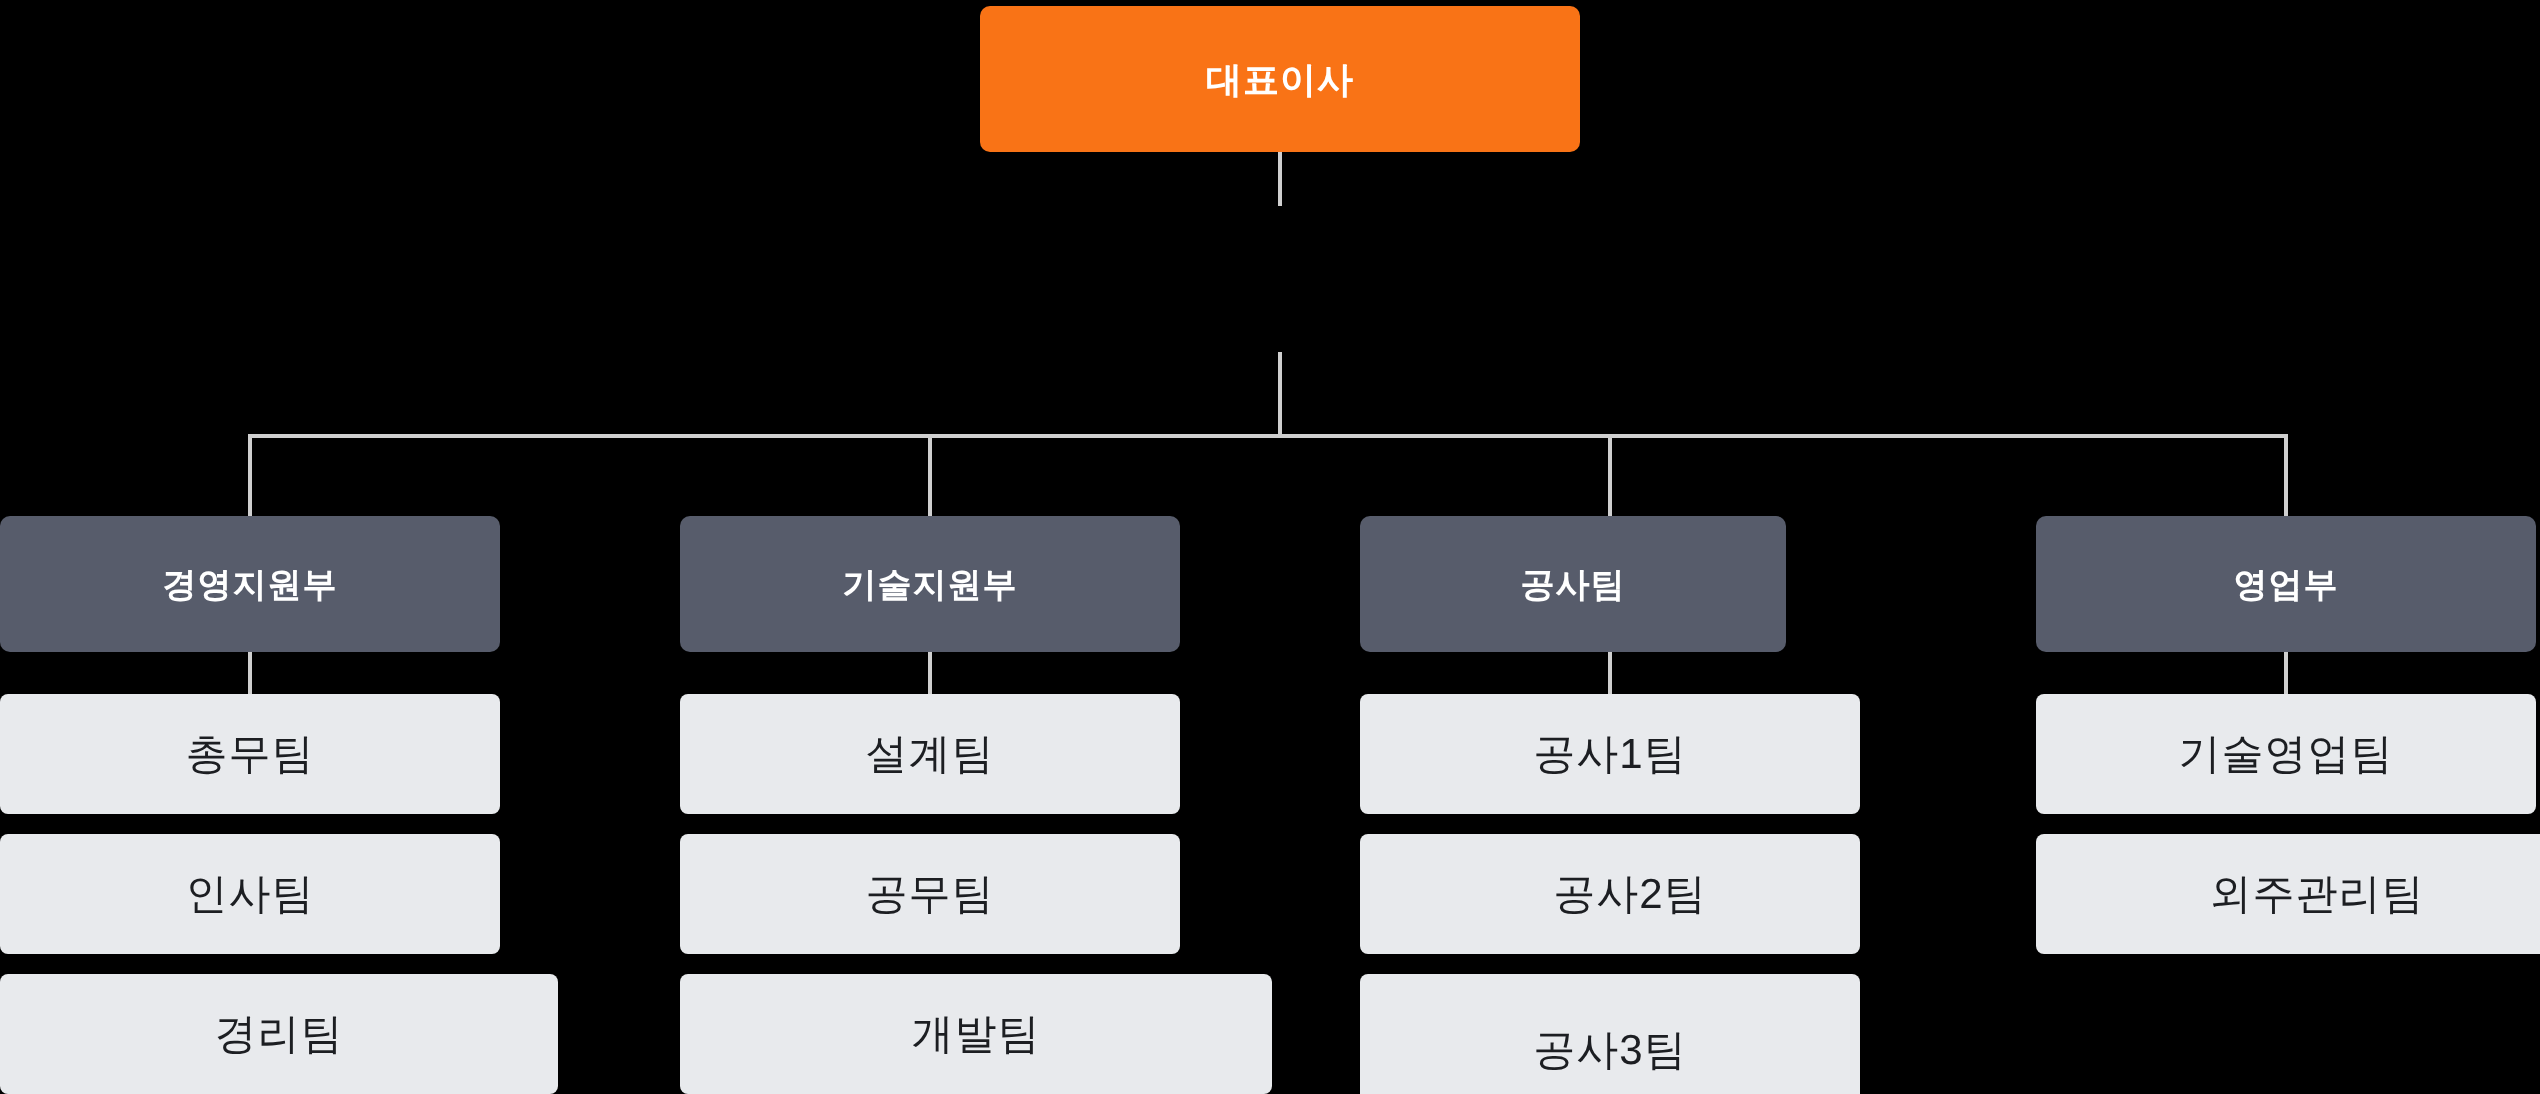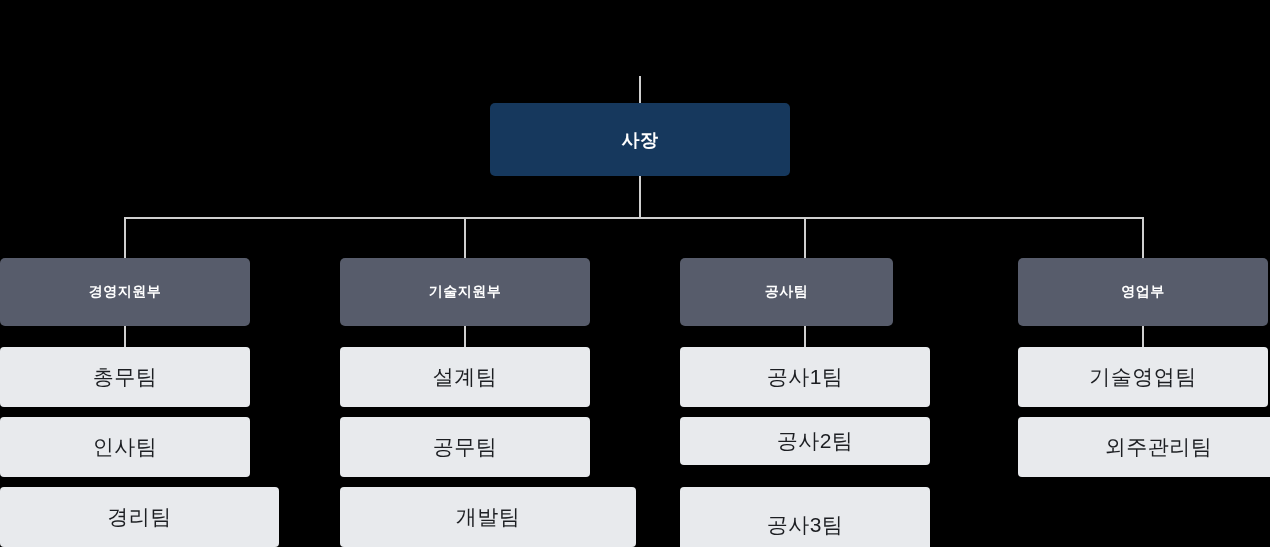--- a/index.html
+++ b/index.html
@@ -32,37 +32,37 @@
   .node-root{
     background:var(--root-bg);color:var(--node-text);
     font-weight:700;font-size:18px;
   }
   .node-president{
     background:var(--president-bg);color:var(--node-text);
     font-weight:700;font-size:18px;
   }
   .node-dept{
     background:var(--dept-bg);color:var(--node-text);
-    font-weight:700;font-size:14px;
+    font-weight:700;font-size:17px;
   }
   .node-team{
     background:var(--team-bg);color:var(--team-text);
     font-weight:500;font-size:21px;
     border-radius:4px;
   }
   .line{
     position:absolute;background:var(--line);
   }
 </style>
 </head>
 <body>
 
 <div class="stage">
+  <div class="node node-root" style="left:490px;top:3px;width:300px;height:73px;">대표이사</div>
 
-  <div class="node node-president" style="left:490px;top:103px;width:300px;height:73px;">사장</div>
 
   <div id="connectors">
       <div class="line" style="left: 639px; top: 76px; width: 2px; height: 27px;"></div>
       <div class="line" style="left: 639px; top: 176px; width: 2px; height: 41px;"></div>
       <div class="line" style="left: 124px; top: 217px; width: 1020px; height: 2px;"></div>
       <div class="line" style="left: 124px; top: 217px; width: 2px; height: 41px;"></div>
       <div class="line" style="left: 124px; top: 326px; width: 2px; height: 21px;"></div>
       <div class="line" style="left: 464px; top: 217px; width: 2px; height: 41px;"></div>
       <div class="line" style="left: 464px; top: 326px; width: 2px; height: 21px;"></div>
       <div class="line" style="left: 804px; top: 217px; width: 2px; height: 41px;"></div>
@@ -74,19 +74,19 @@
       <div class="node node-dept" style="left: 0px; top: 258px; width: 250px; height: 68px;">경영지원부</div>
       <div class="node node-team" style="left: 0px; top: 347px; width: 250px; height: 60px;">총무팀</div>
       <div class="node node-team" style="left: 0px; top: 417px; width: 250px; height: 60px;">인사팀</div>
       <div class="node node-team" style="left: 0px; top: 487px; width: 279px; height: 60px; text-align: right;">경리팀</div>
       <div class="node node-dept" style="left: 340px; top: 258px; width: 250px; height: 68px;">기술지원부</div>
       <div class="node node-team" style="left: 340px; top: 347px; width: 250px; height: 60px;">설계팀</div>
       <div class="node node-team" style="left: 340px; top: 417px; width: 250px; height: 60px;">공무팀</div>
       <div class="node node-team" style="left: 340px; top: 487px; width: 296px; height: 60px;">개발팀</div>
       <div class="node node-dept" style="left: 680px; top: 258px; width: 213px; height: 68px;">공사팀</div>
       <div class="node node-team" style="left: 680px; top: 347px; width: 250px; height: 60px;">공사1팀</div>
-      <div class="node node-team" style="left: 680px; top: 417px; width: 250px; height: 48px; padding-left: 20px;">공사2팀</div>
+      <div class="node node-team" style="left: 680px; top: 417px; width: 250px; height: 60px; padding-left: 20px;">공사2팀</div>
       <div class="node node-team" style="left: 680px; top: 487px; width: 250px; height: 76px;">공사3팀</div>
       <div class="node node-dept" style="left: 1018px; top: 258px; width: 250px; height: 68px;">영업부</div>
       <div class="node node-team" style="left: 1018px; top: 347px; width: 250px; height: 60px;">기술영업팀</div>
       <div class="node node-team" style="left: 1018px; top: 417px; width: 281px; height: 60px;">외주관리팀</div>
     </div>
 </div>
 
 </body></html>

